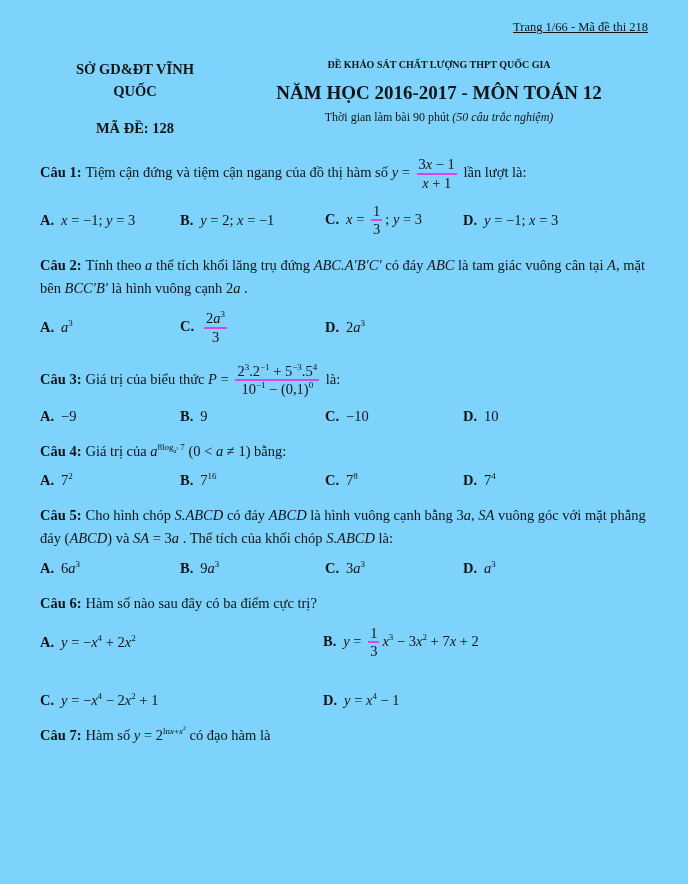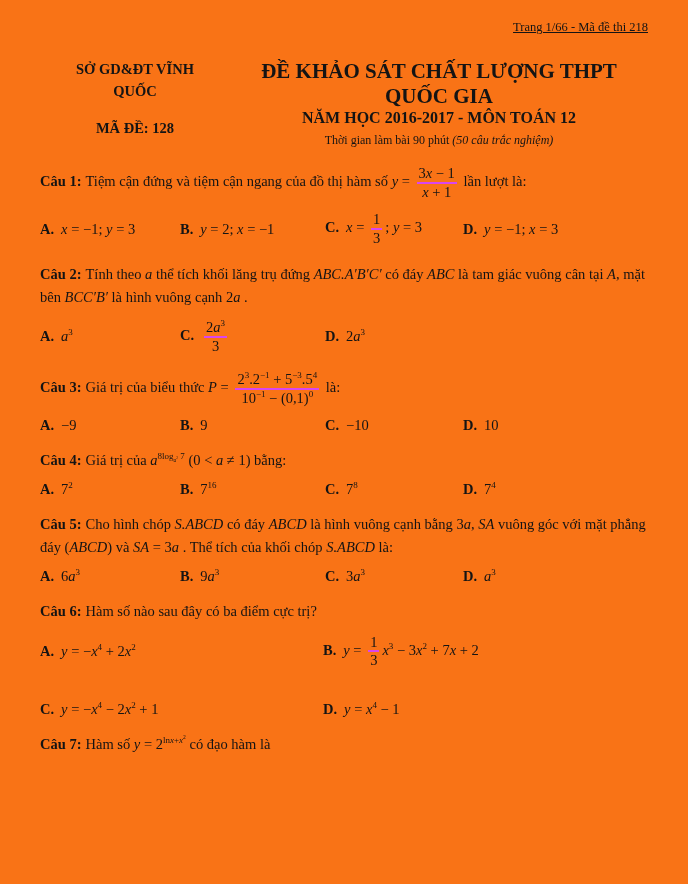--- a/index.html
+++ b/index.html
@@ -1,30 +1,30 @@
 <!DOCTYPE html>
 <html><head>
 <meta charset="utf-8">
 <style>
   html,body { margin:0; padding:0; background:#fff; }
   .page {
     width:688px; height:884px; box-sizing:border-box;
     padding:16px 40px 0 40px;
     font-family:"Liberation Serif","DejaVu Serif",serif;
-    font-size:14.5px; color:#141414; overflow:hidden; background:#f97316;
+    font-size:14.5px; color:#141414; overflow:hidden; background:#7dd3fc;
   }
   .page-label { text-align:right; font-size:12.5px; margin:4px 0 24px 0; }
   .page-label span { text-decoration:underline; }
 
   .header { display:flex; margin-bottom:16px; }
   .header-left { width:190px; text-align:center; font-weight:bold; line-height:1.5; }
   .exam-code { margin-top:15px; }
   .header-right { flex:1; text-align:center; }
-  .title1 { font-weight:bold; font-size:21px; }
-  .title2 { font-weight:bold; font-size:16px; margin-top:0; }
+  .title1 { font-weight:bold; font-size:10px; }
+  .title2 { font-weight:bold; font-size:19px; margin-top:12px; }
   .duration { margin-top:6px; font-size:12px; }
   .duration .note { font-style:italic; }
 
   .question { margin-bottom:15px; }
   .stem { margin:0; line-height:1.6; }
   .qlabel { font-weight:bold; margin-right:4px; }
   .opts { display:grid; margin-top:9px; align-items:center; }
   .opts4 { grid-template-columns:140px 145px 138px auto; }
   .opts2 { grid-template-columns:283px auto; row-gap:31px; }
   .opt { white-space:nowrap; }

